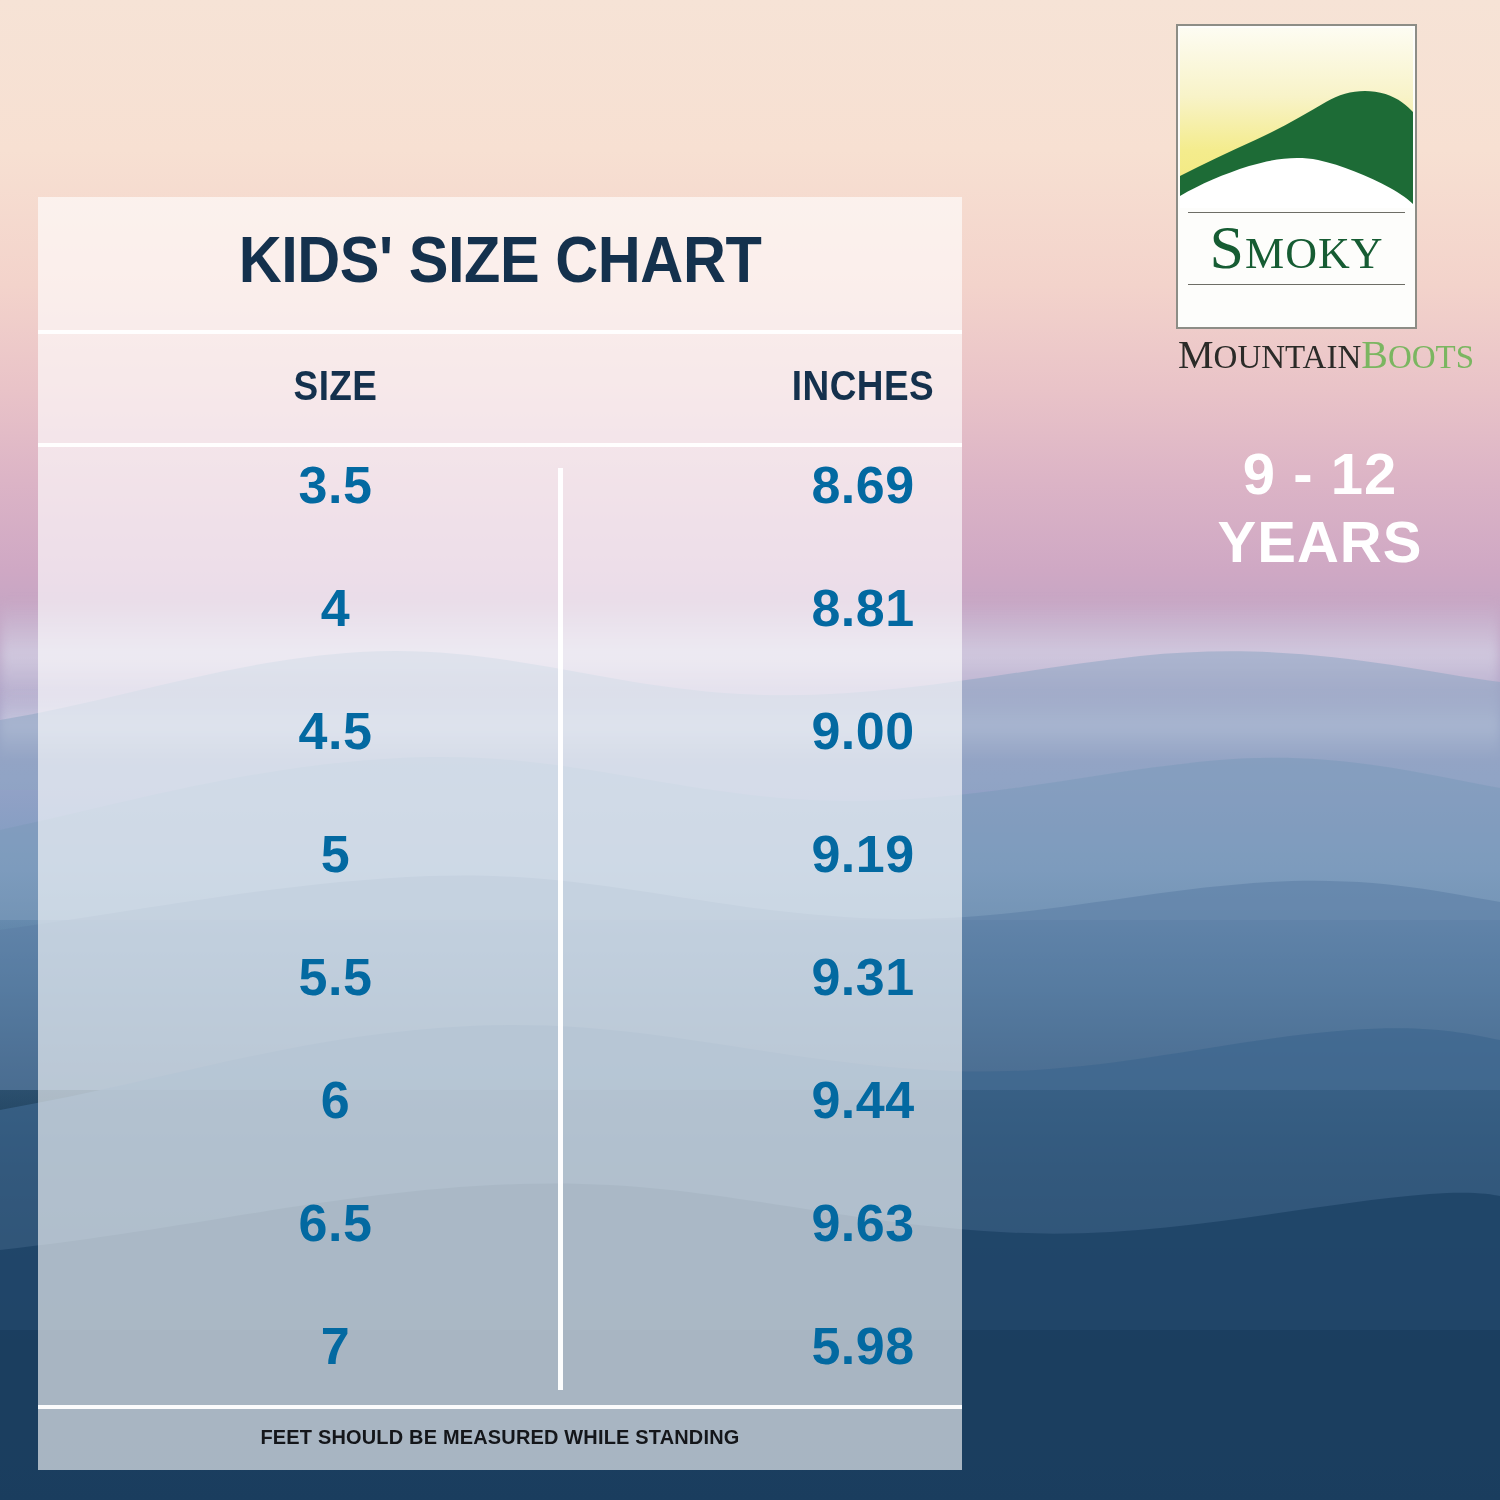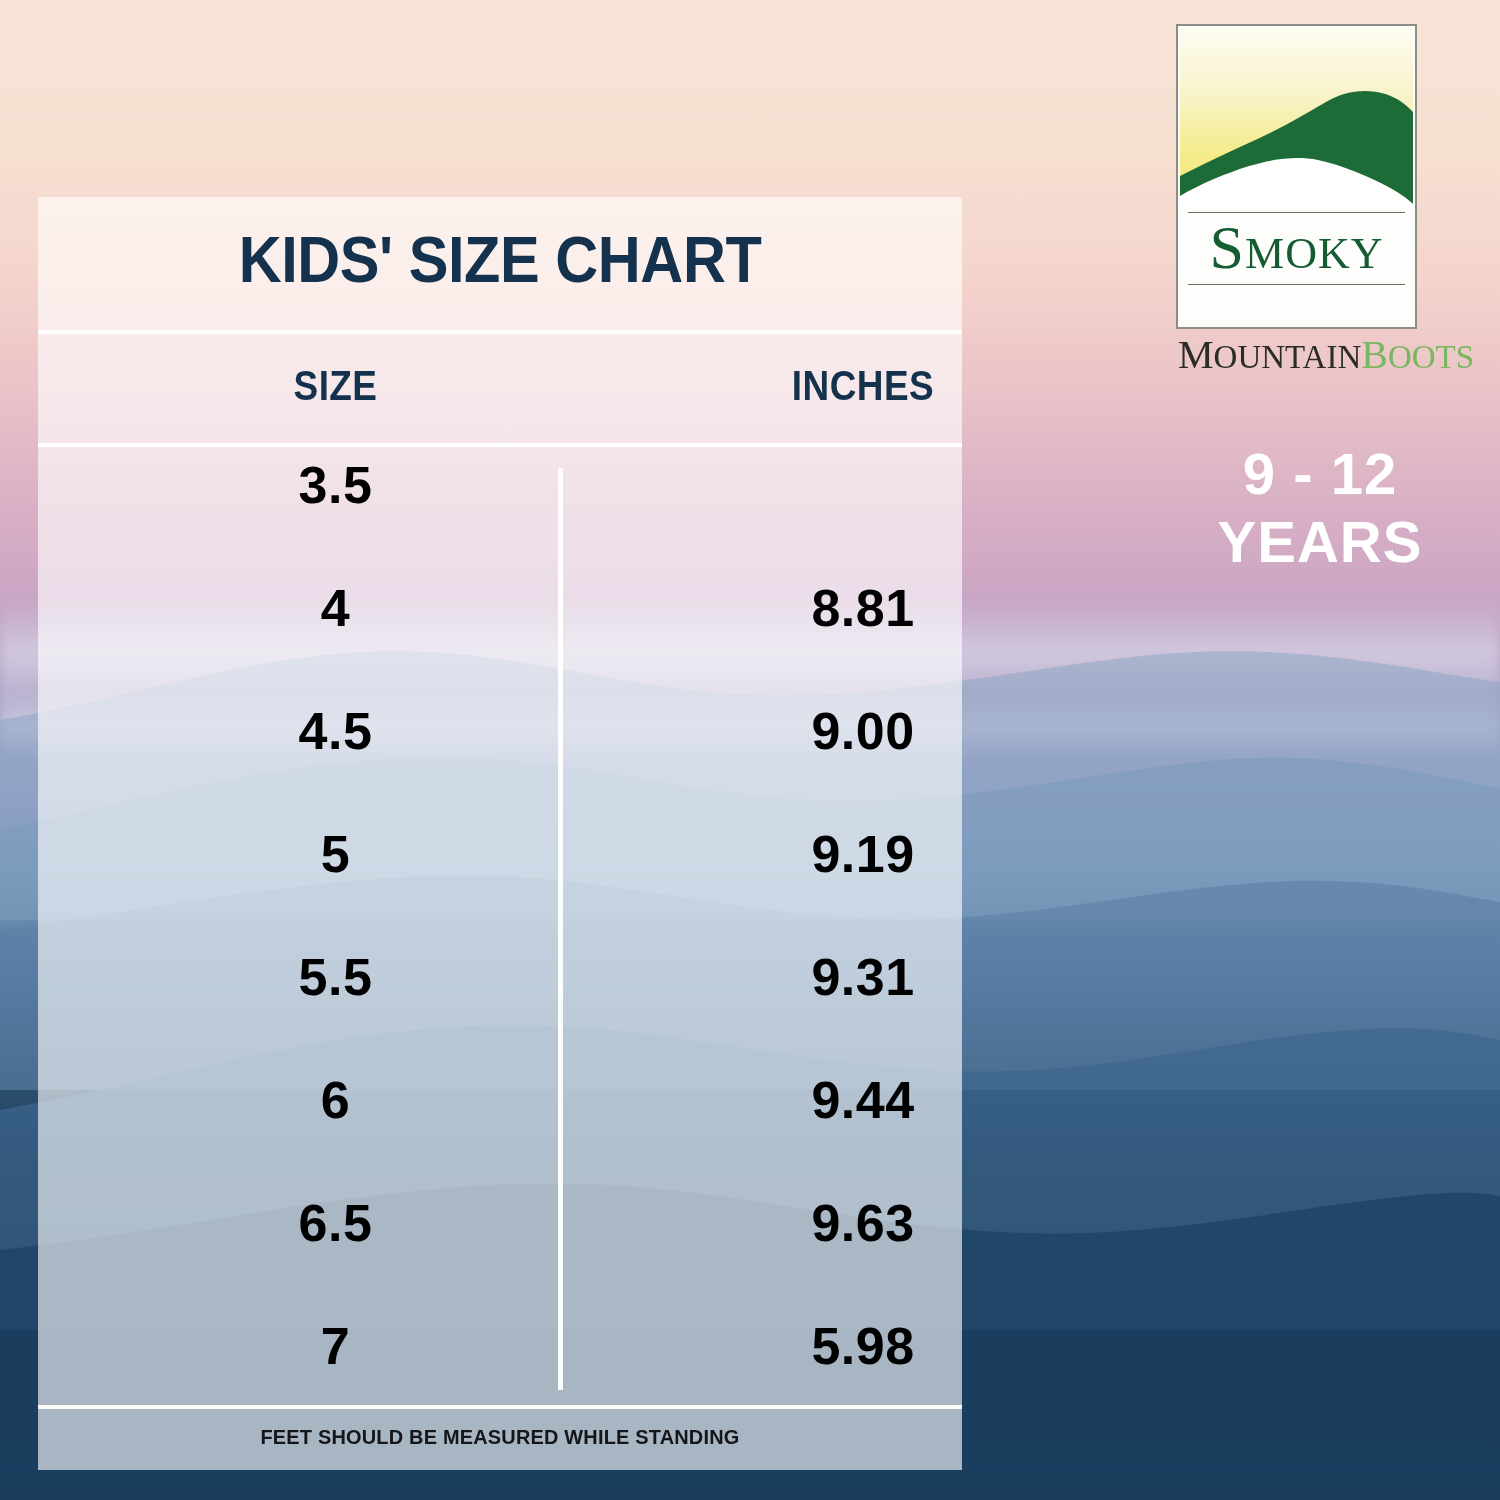--- a/index.html
+++ b/index.html
@@ -102,21 +102,21 @@
     left:520px; top:271px;
     width:5px; height:922px;
     background:rgba(255,255,255,0.97);
   }
 
   #rows { position:absolute; left:0; right:0; top:258px; }
   .row { position:relative; height:123px; }
   .cell {
     position:absolute; top:0;
     font-size:52px; font-weight:bold;
-    color:#000000;
+    color:#0369a1;
     text-align:center;
     letter-spacing:0.5px;
   }
   .cell.size   { left:170px; width:255px; }
   .cell.inches { left:660px; width:330px; }
 
   #footnote {
     position:absolute; left:0; right:0; top:1228px;
     text-align:center;
     font-size:21px; font-weight:bold;
@@ -215,20 +215,21 @@
     <div class="colhead inches">INCHES</div>
   </div>
 
   <div class="hrule mid"></div>
 
   <div id="vdivider"></div>
 
   <div id="rows">
     <div class="row">
       <div class="cell size">3.5</div>
+      <div class="cell inches">8.69</div>
     </div>
     <div class="row">
       <div class="cell size">4</div>
       <div class="cell inches">8.81</div>
     </div>
     <div class="row">
       <div class="cell size">4.5</div>
       <div class="cell inches">9.00</div>
     </div>
     <div class="row">

